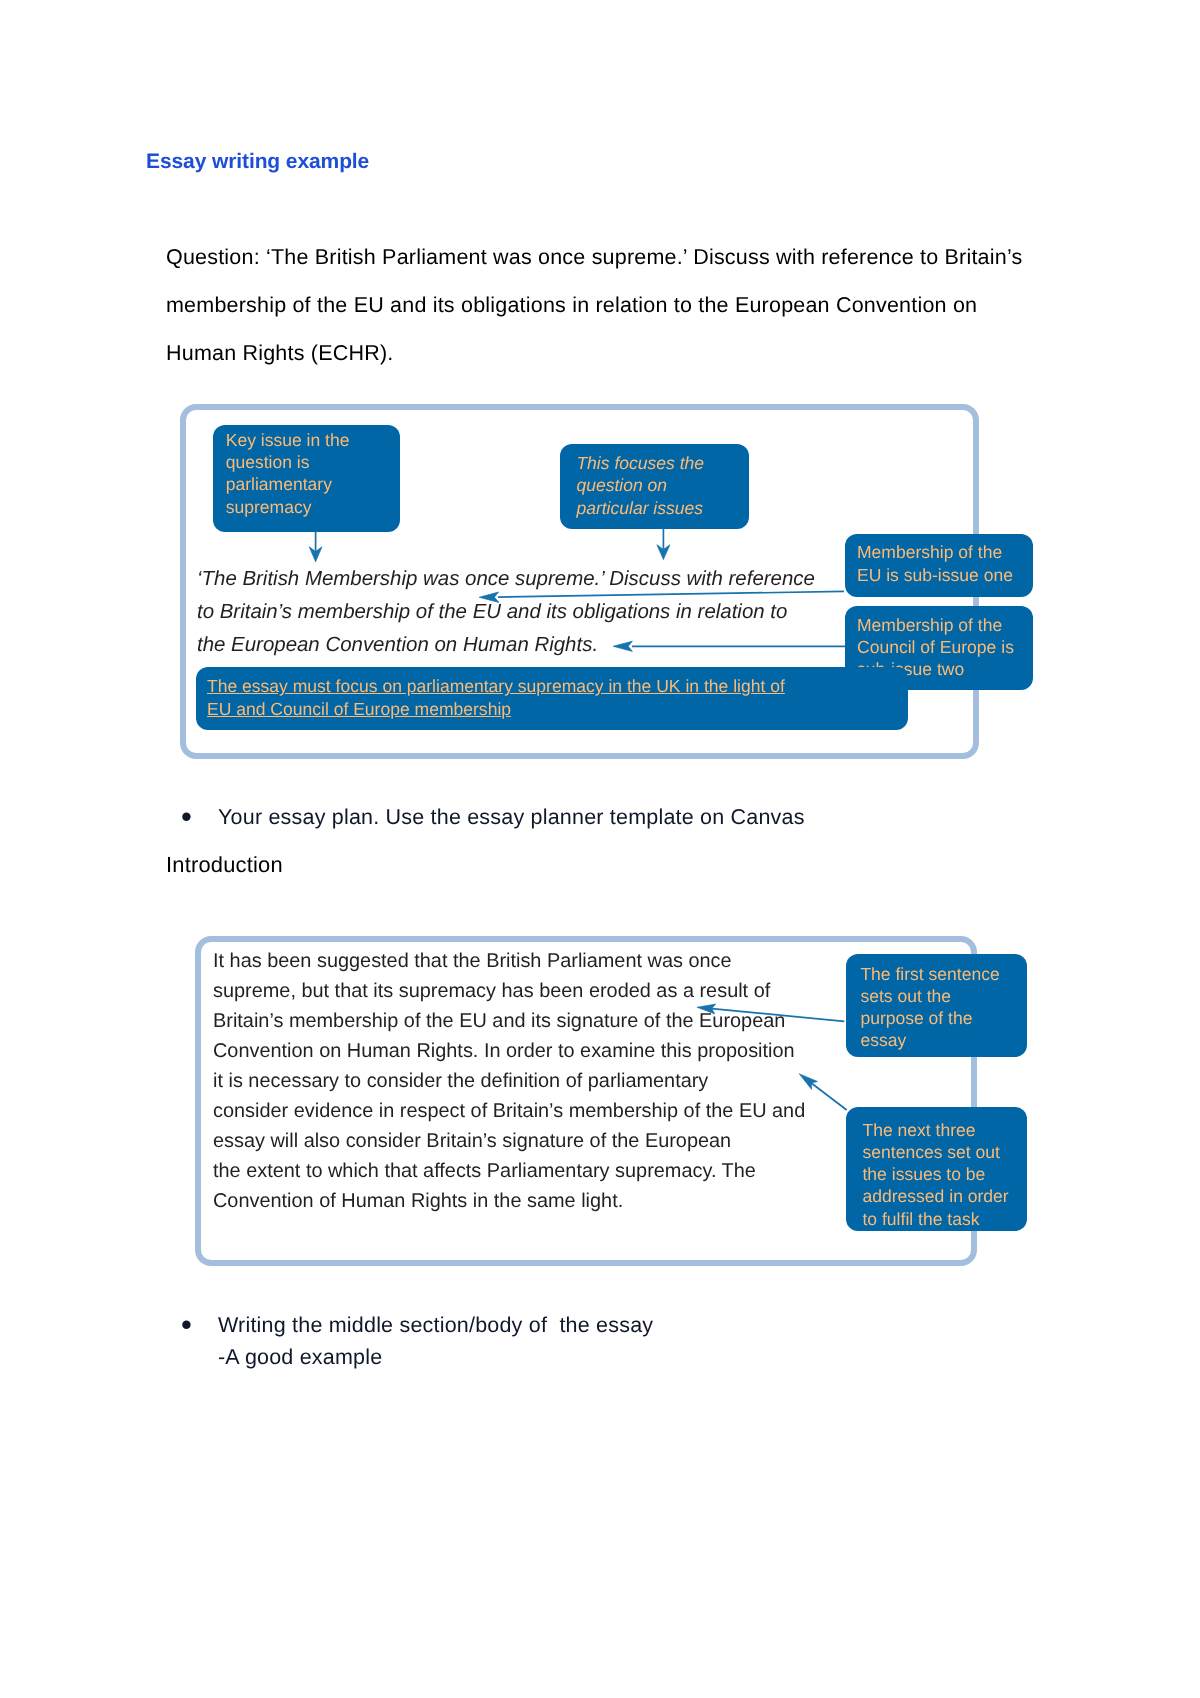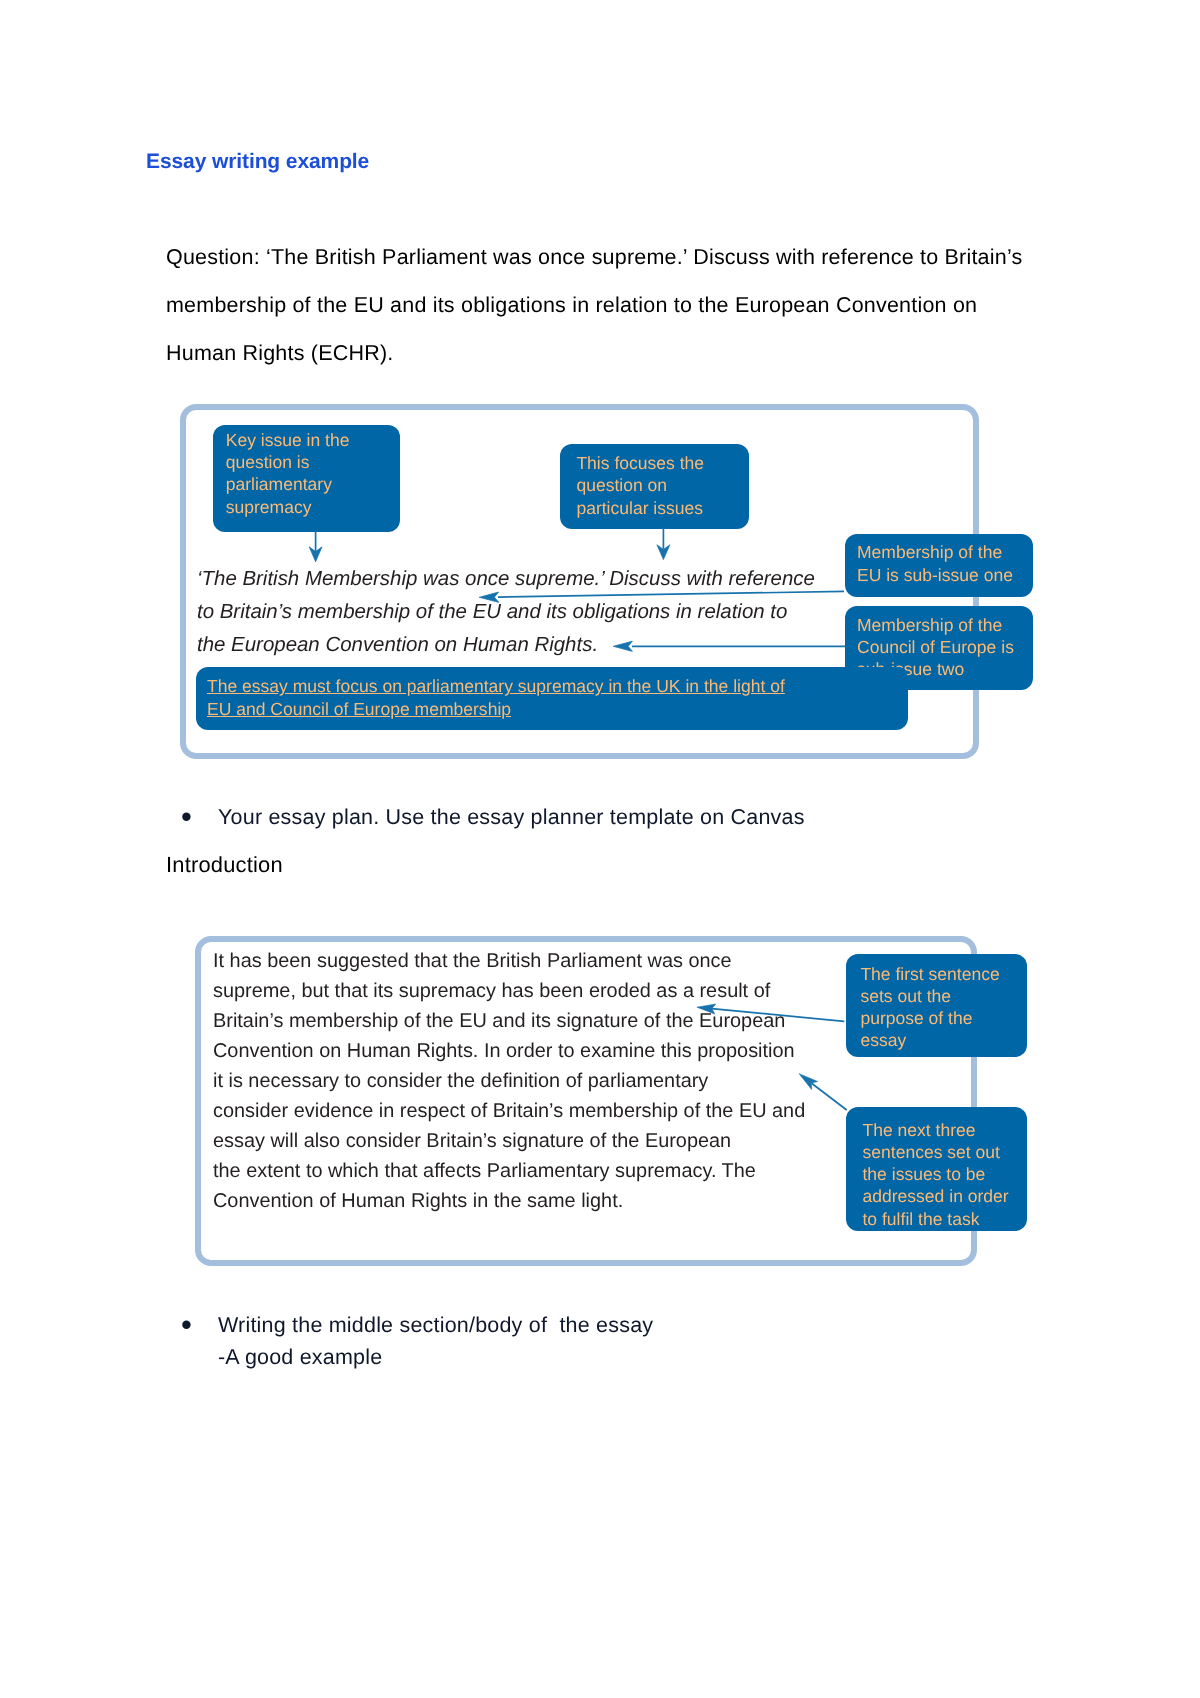--- a/index.html
+++ b/index.html
@@ -50,21 +50,21 @@
     font-family:"Liberation Sans",sans-serif;white-space:nowrap;
   }
   .quote > div{white-space:nowrap;}
   .bluebox span{white-space:nowrap;}
   .para > div{white-space:nowrap;}
   svg.arrows{position:absolute;left:0;top:0;overflow:visible;pointer-events:none;}
 
   
   #d1-frame{left:180px;top:404px;width:799px;height:355px;}
   #d1-b1{left:213px;top:425px;width:187px;height:107px;padding:4px 0 0 12.7px;}
-  #d1-b2{left:560px;top:444px;width:189px;height:85px;padding:8.2px 0 0 16.4px;}
+  #d1-b2{left:560px;top:444px;width:189px;height:85px;padding:8.2px 0 0 16.4px;font-style:italic;}
   #d1-b3{left:845px;top:534px;width:187.5px;height:63px;padding:7.3px 0 0 12px;}
   #d1-b4{left:845px;top:606px;width:187.5px;height:84px;padding:7.7px 0 0 12px;}
   #d1-b5{left:196px;top:667px;width:712px;height:63px;padding:8.4px 0 0 11px;text-decoration:underline;}
   #d1-quote{left:197px;top:562px;font-size:20.45px;line-height:33.2px;}
 
   
   #d2-frame{left:195px;top:936px;width:782px;height:330px;}
   #d2-b1{left:846px;top:954px;width:181px;height:103px;padding:8.5px 0 0 14.4px;}
   #d2-b2{left:846px;top:1107px;width:181px;height:124px;padding:11.8px 0 0 16.5px;}
   #d2-body{left:213px;top:946px;font-size:19.9px;line-height:30px;font-style:normal;}

